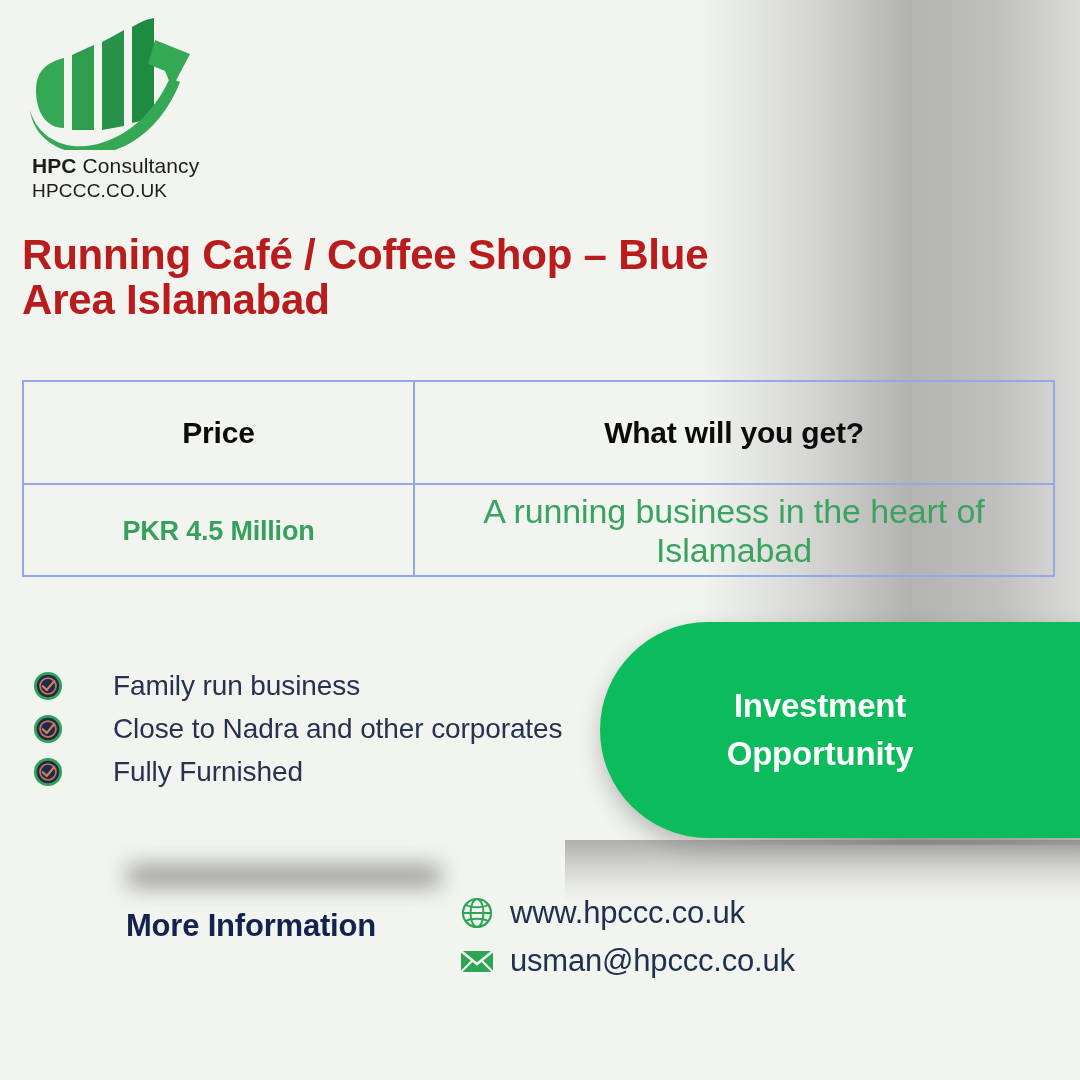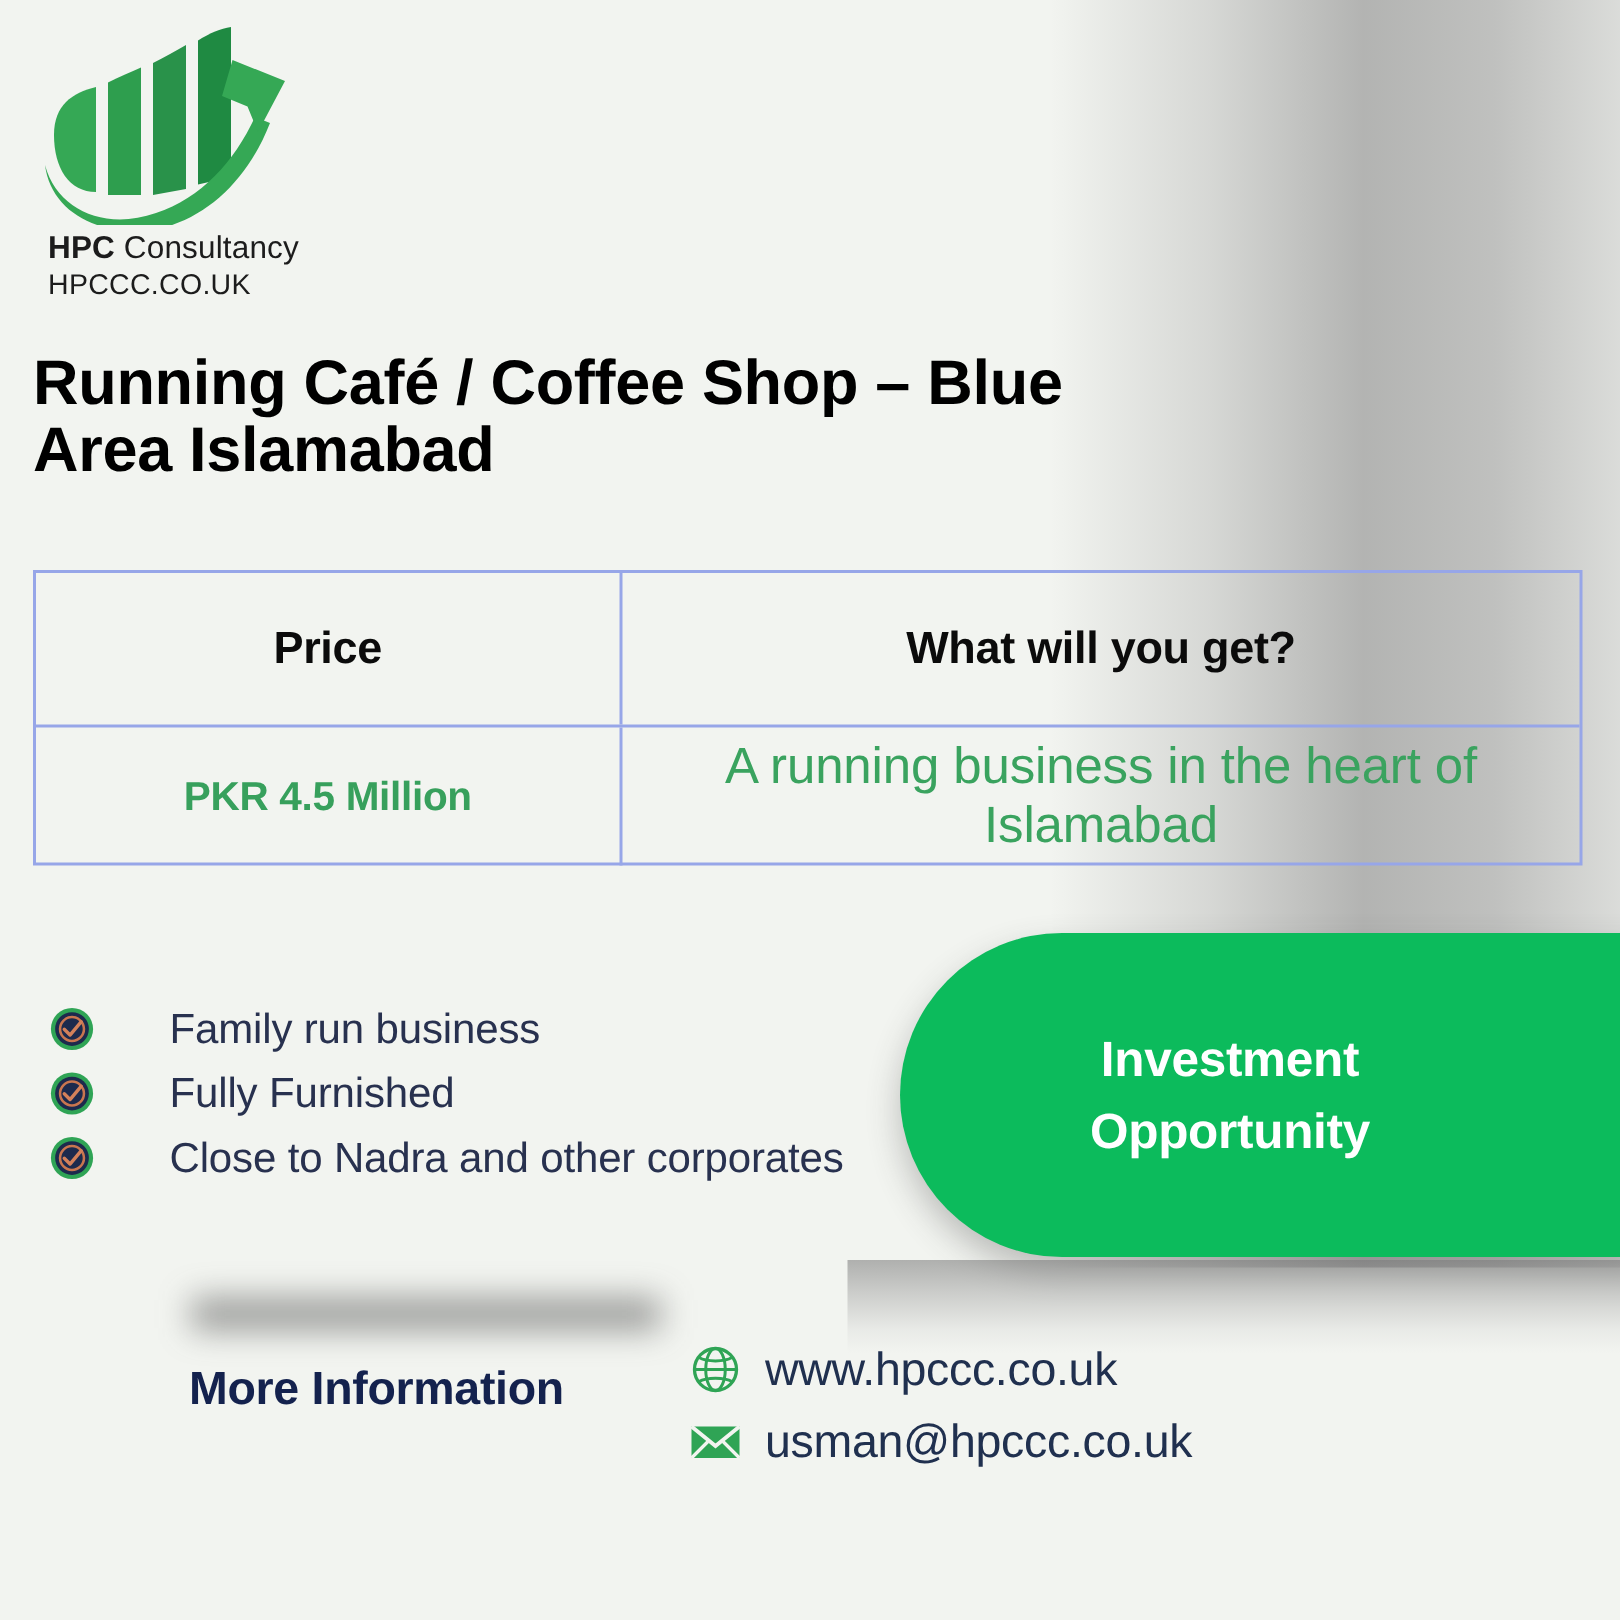--- a/index.html
+++ b/index.html
@@ -90,21 +90,21 @@
 
   
   .title {
     position: absolute;
     left: 22px;
     top: 232px;
     width: 720px;
     font-size: 42px;
     line-height: 1.08;
     font-weight: 800;
-    color: #000000;
+    color: #b91c1c;
     letter-spacing: -0.2px;
   }
 
   
   .table {
     position: absolute;
     left: 22px;
     top: 380px;
     width: 1033px;
     height: 197px;
@@ -298,30 +298,30 @@
       </svg>
       <span class="outline-text">Family run business</span>
     </div>
     <div class="outline-item">
       <svg class="check-icon" viewBox="0 0 32 32">
         <circle cx="16" cy="16" r="15" fill="#2fa455"></circle>
         <circle cx="16" cy="16" r="12" fill="#1d2a4d"></circle>
         <circle cx="16" cy="16" r="8.5" fill="none" stroke="#c9764f" stroke-width="1.8"></circle>
         <path d="M10.5 16.2 L14.6 20.3 L22.6 10.8" fill="none" stroke="#d4815a" stroke-width="2.4" stroke-linecap="round" stroke-linejoin="round"></path>
       </svg>
-      <span class="outline-text">Fully Furnished</span>
+      <span class="outline-text">Close to Nadra and other corporates</span>
     </div>
     <div class="outline-item">
       <svg class="check-icon" viewBox="0 0 32 32">
         <circle cx="16" cy="16" r="15" fill="#2fa455"></circle>
         <circle cx="16" cy="16" r="12" fill="#1d2a4d"></circle>
         <circle cx="16" cy="16" r="8.5" fill="none" stroke="#c9764f" stroke-width="1.8"></circle>
         <path d="M10.5 16.2 L14.6 20.3 L22.6 10.8" fill="none" stroke="#d4815a" stroke-width="2.4" stroke-linecap="round" stroke-linejoin="round"></path>
       </svg>
-      <span class="outline-text">Close to Nadra and other corporates</span>
+      <span class="outline-text">Fully Furnished</span>
     </div>
   </div>
 
   <div class="pill">
     <div class="pill-text">
       <div>Investment</div>
       <div>Opportunity</div>
     </div>
   </div>
 

